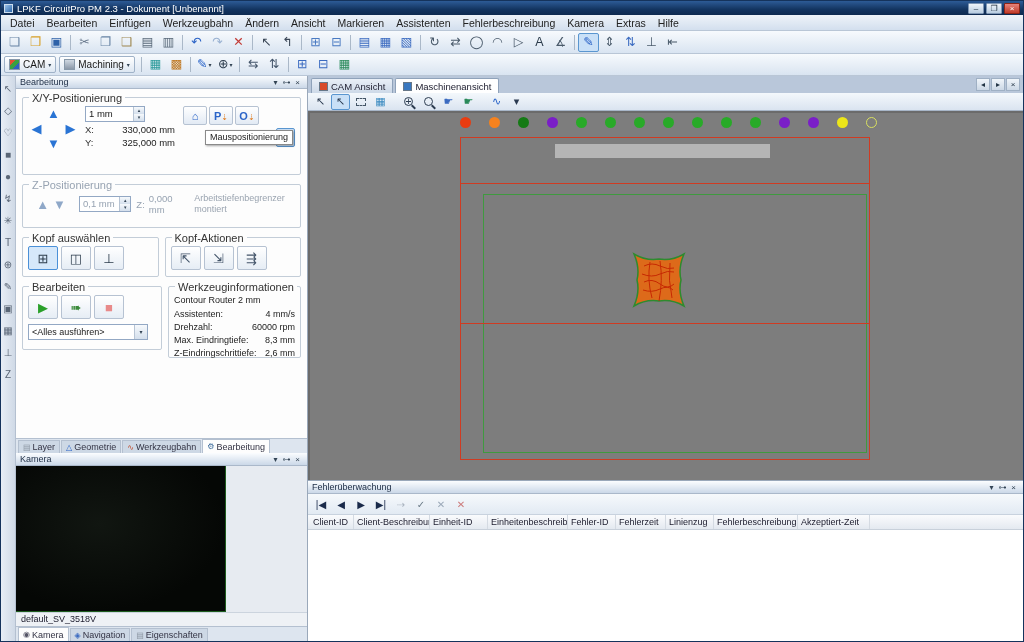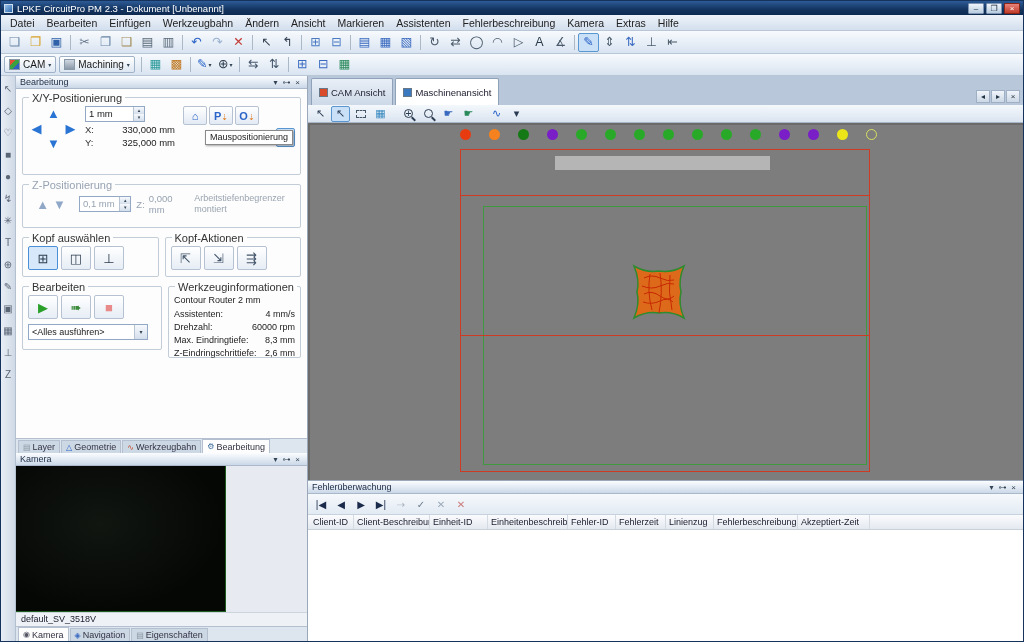--- a/index.html
+++ b/index.html
@@ -96,21 +96,21 @@
 .ltab.active{background:#fdfdfd;height:14px;}
 .ltab i{font-size:8px;}
 
 .camwrap{flex:0 0 146px;background:#e7ebf1;display:flex;}
 .camimg{width:210px;height:146px;background:radial-gradient(ellipse at 40% 40%,#111611 0%,#050705 70%);border-right:1px solid #1e5c1e;border-bottom:1px solid #1e5c1e;}
 .camlabel{flex:0 0 13px;font-size:9px;padding:0 5px;background:#eef1f5;border-top:1px solid #ccd4de;line-height:13px;color:#223;}
 .btabs{flex:0 0 15px;display:flex;align-items:flex-end;background:#dde5ef;border-top:1px solid #b4c0d0;padding:0 2px;gap:1px;}
 
 .main{flex:1;display:flex;flex-direction:column;min-width:0;background:#c6d2e2;}
 .doctabs{flex:0 0 16px;display:flex;align-items:flex-end;background:#b9c7da;padding:2px 3px 0;gap:2px;}
-.dtab{display:flex;align-items:center;gap:3px;height:27px;padding:0 7px;font-size:9.5px;border:1px solid #8fa2ba;border-bottom:none;background:linear-gradient(#e9eff7,#cdd9e8);color:#223;border-radius:2px 2px 0 0;white-space:nowrap;}
+.dtab{display:flex;align-items:center;gap:3px;height:15px;padding:0 7px;font-size:9.5px;border:1px solid #8fa2ba;border-bottom:none;background:linear-gradient(#e9eff7,#cdd9e8);color:#223;border-radius:2px 2px 0 0;white-space:nowrap;}
 .dtab.active{background:#fff;}
 .tabic{width:9px;height:9px;border:1px solid #678;}
 .dtabctl{margin-left:auto;display:flex;gap:1px;padding-bottom:2px;}
 .dcb{width:14px;height:13px;font-size:8px;text-align:center;line-height:12px;color:#234;background:linear-gradient(#f0f5fa,#ccd8e6);border:1px solid #9fb0c4;}
 .vtoolbar{flex:0 0 18px;display:flex;align-items:center;background:linear-gradient(#f4f8fc,#dae4f0);border-bottom:1px solid #a8b6c8;padding:0 3px;gap:1px;}
 .vtoolbar .tbtn{width:19px;height:16px;}
 .vtoolbar .tbtn i{font-size:11px;}
 .machine{flex:1;position:relative;background:#7d7d7d;overflow:hidden;box-shadow:inset 2px 2px 0 #6b6b6b;}
 .tools{position:absolute;left:152px;top:6px;display:flex;gap:18px;}
 .tdot{width:11px;height:11px;border-radius:50%;}

